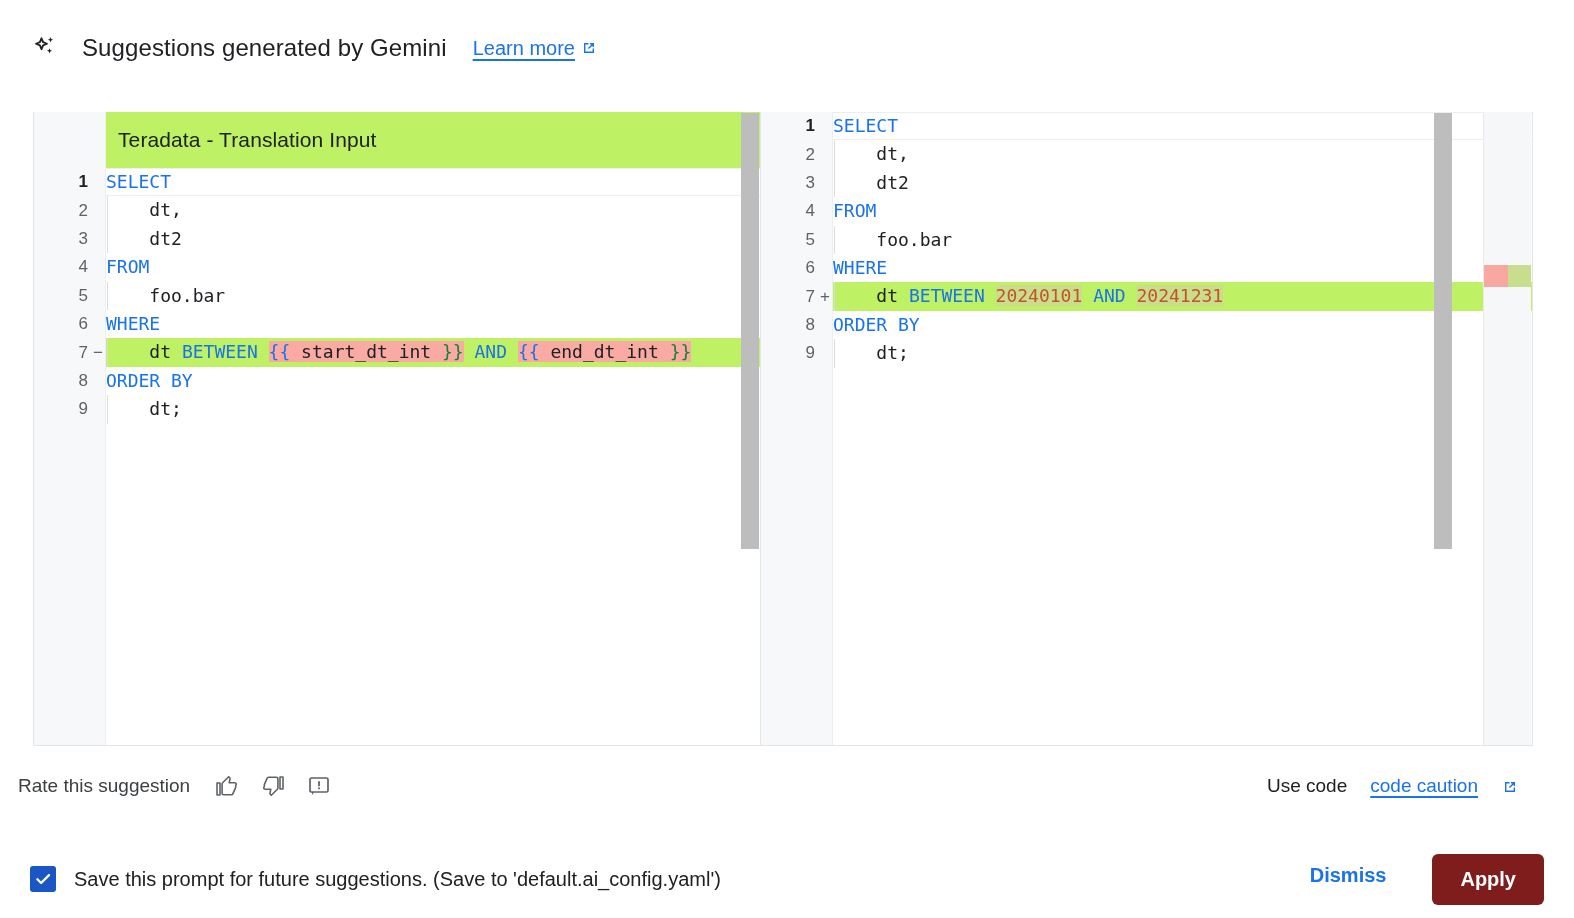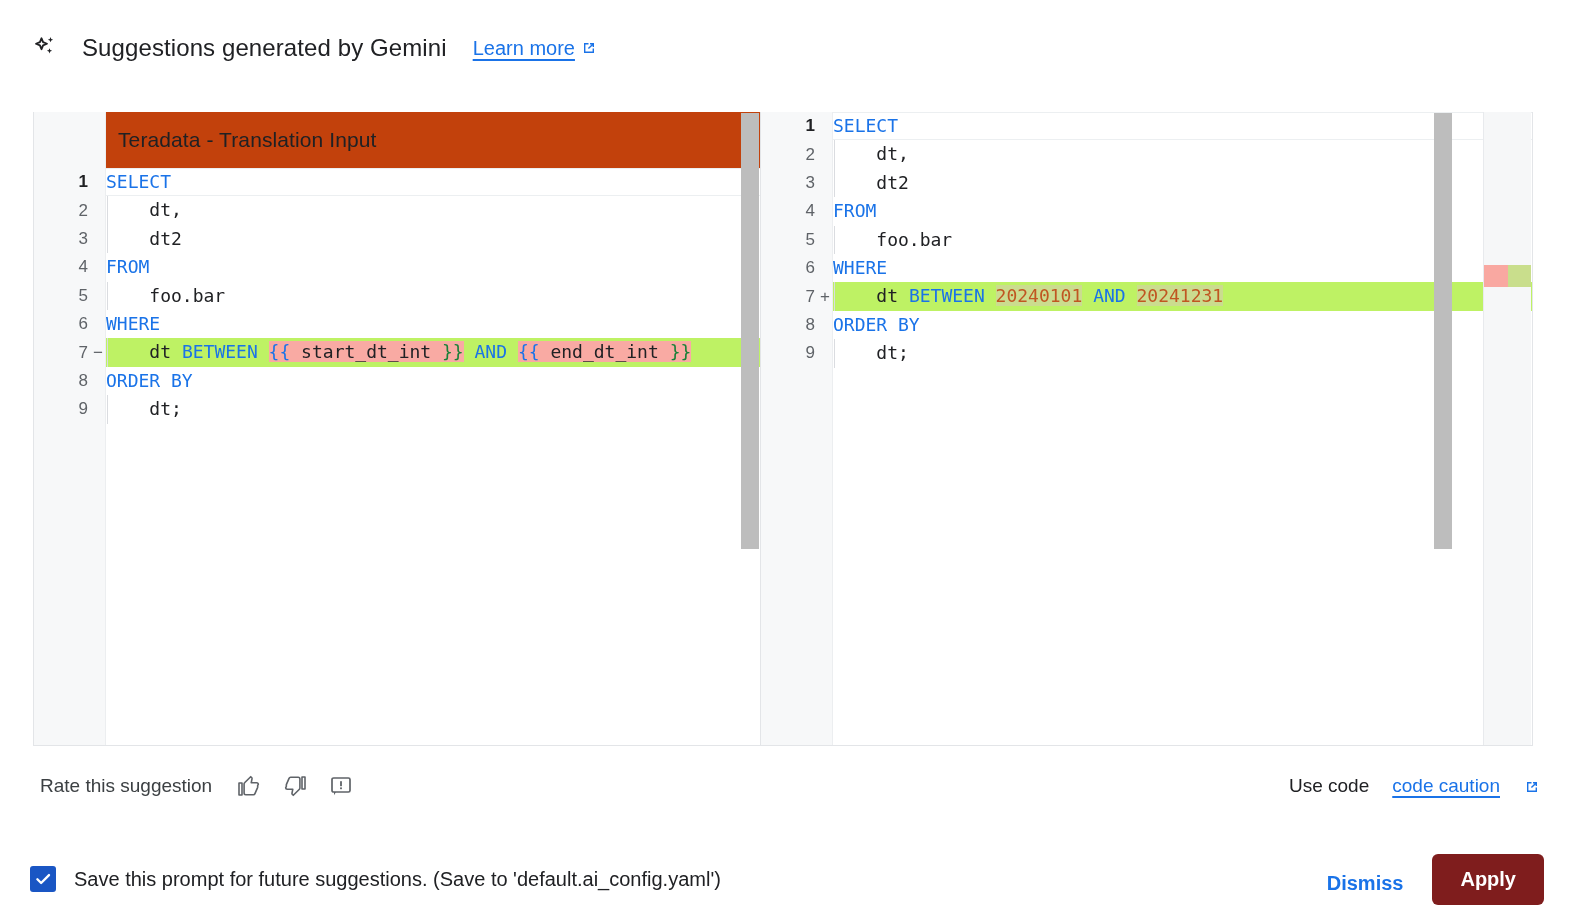--- a/index.html
+++ b/index.html
@@ -76,21 +76,21 @@
   .editor.left  { width: 727px; border-right: 1px solid #e3e5e8; }
   .editor.right { width: 771px; }
 
   .ed-title {
     height: 56px;
     line-height: 56px;
     font-size: 21px;
     color: #202124;
     padding-left: 84px;
     box-sizing: border-box;
-    background: #c2410c;
+    background: #bef264;
     white-space: nowrap;
     letter-spacing: .1px;
   }
   .gutter-bg {
     position: absolute;
     left: 0; top: 0;
     width: 72px; height: 100%;
     background: #f7f8f9;
     border-right: 1px solid #eceef0;
     box-sizing: border-box;
@@ -184,21 +184,21 @@
     background: #f6f7f8;
     border-left: 1px solid #e8eaed;
     box-sizing: border-box;
     z-index: 4;
   }
   .mm-mark { position: absolute; height: 22px; }
 
   
   .rate-row {
     position: absolute;
-    left: 40px; top: 764px;
+    left: 18px; top: 764px;
     width: 1500px; height: 44px;
     display: flex;
     align-items: center;
   }
   .rate-label {
     font-size: 19px;
     color: #3c4043;
     margin-right: 22px;
     white-space: nowrap;
   }
@@ -249,22 +249,22 @@
   .cbox svg { width: 18px; height: 18px; display: block; }
   .cbox-label {
     margin-left: 18px;
     font-size: 20px;
     color: #202124;
     white-space: nowrap;
   }
   .footer-actions {
     margin-left: auto;
     display: flex;
-    align-items: flex-end;
-    gap: 17px;
+    align-items: flex-start;
+    gap: 34px;
   }
   .btn-text {
     font-size: 20px;
     color: #1a73e8;
     font-weight: 600;
     padding: 10px 12px;
     border-radius: 4px;
     cursor: pointer;
     background: none; border: none;
     font-family: "Liberation Sans", sans-serif;

